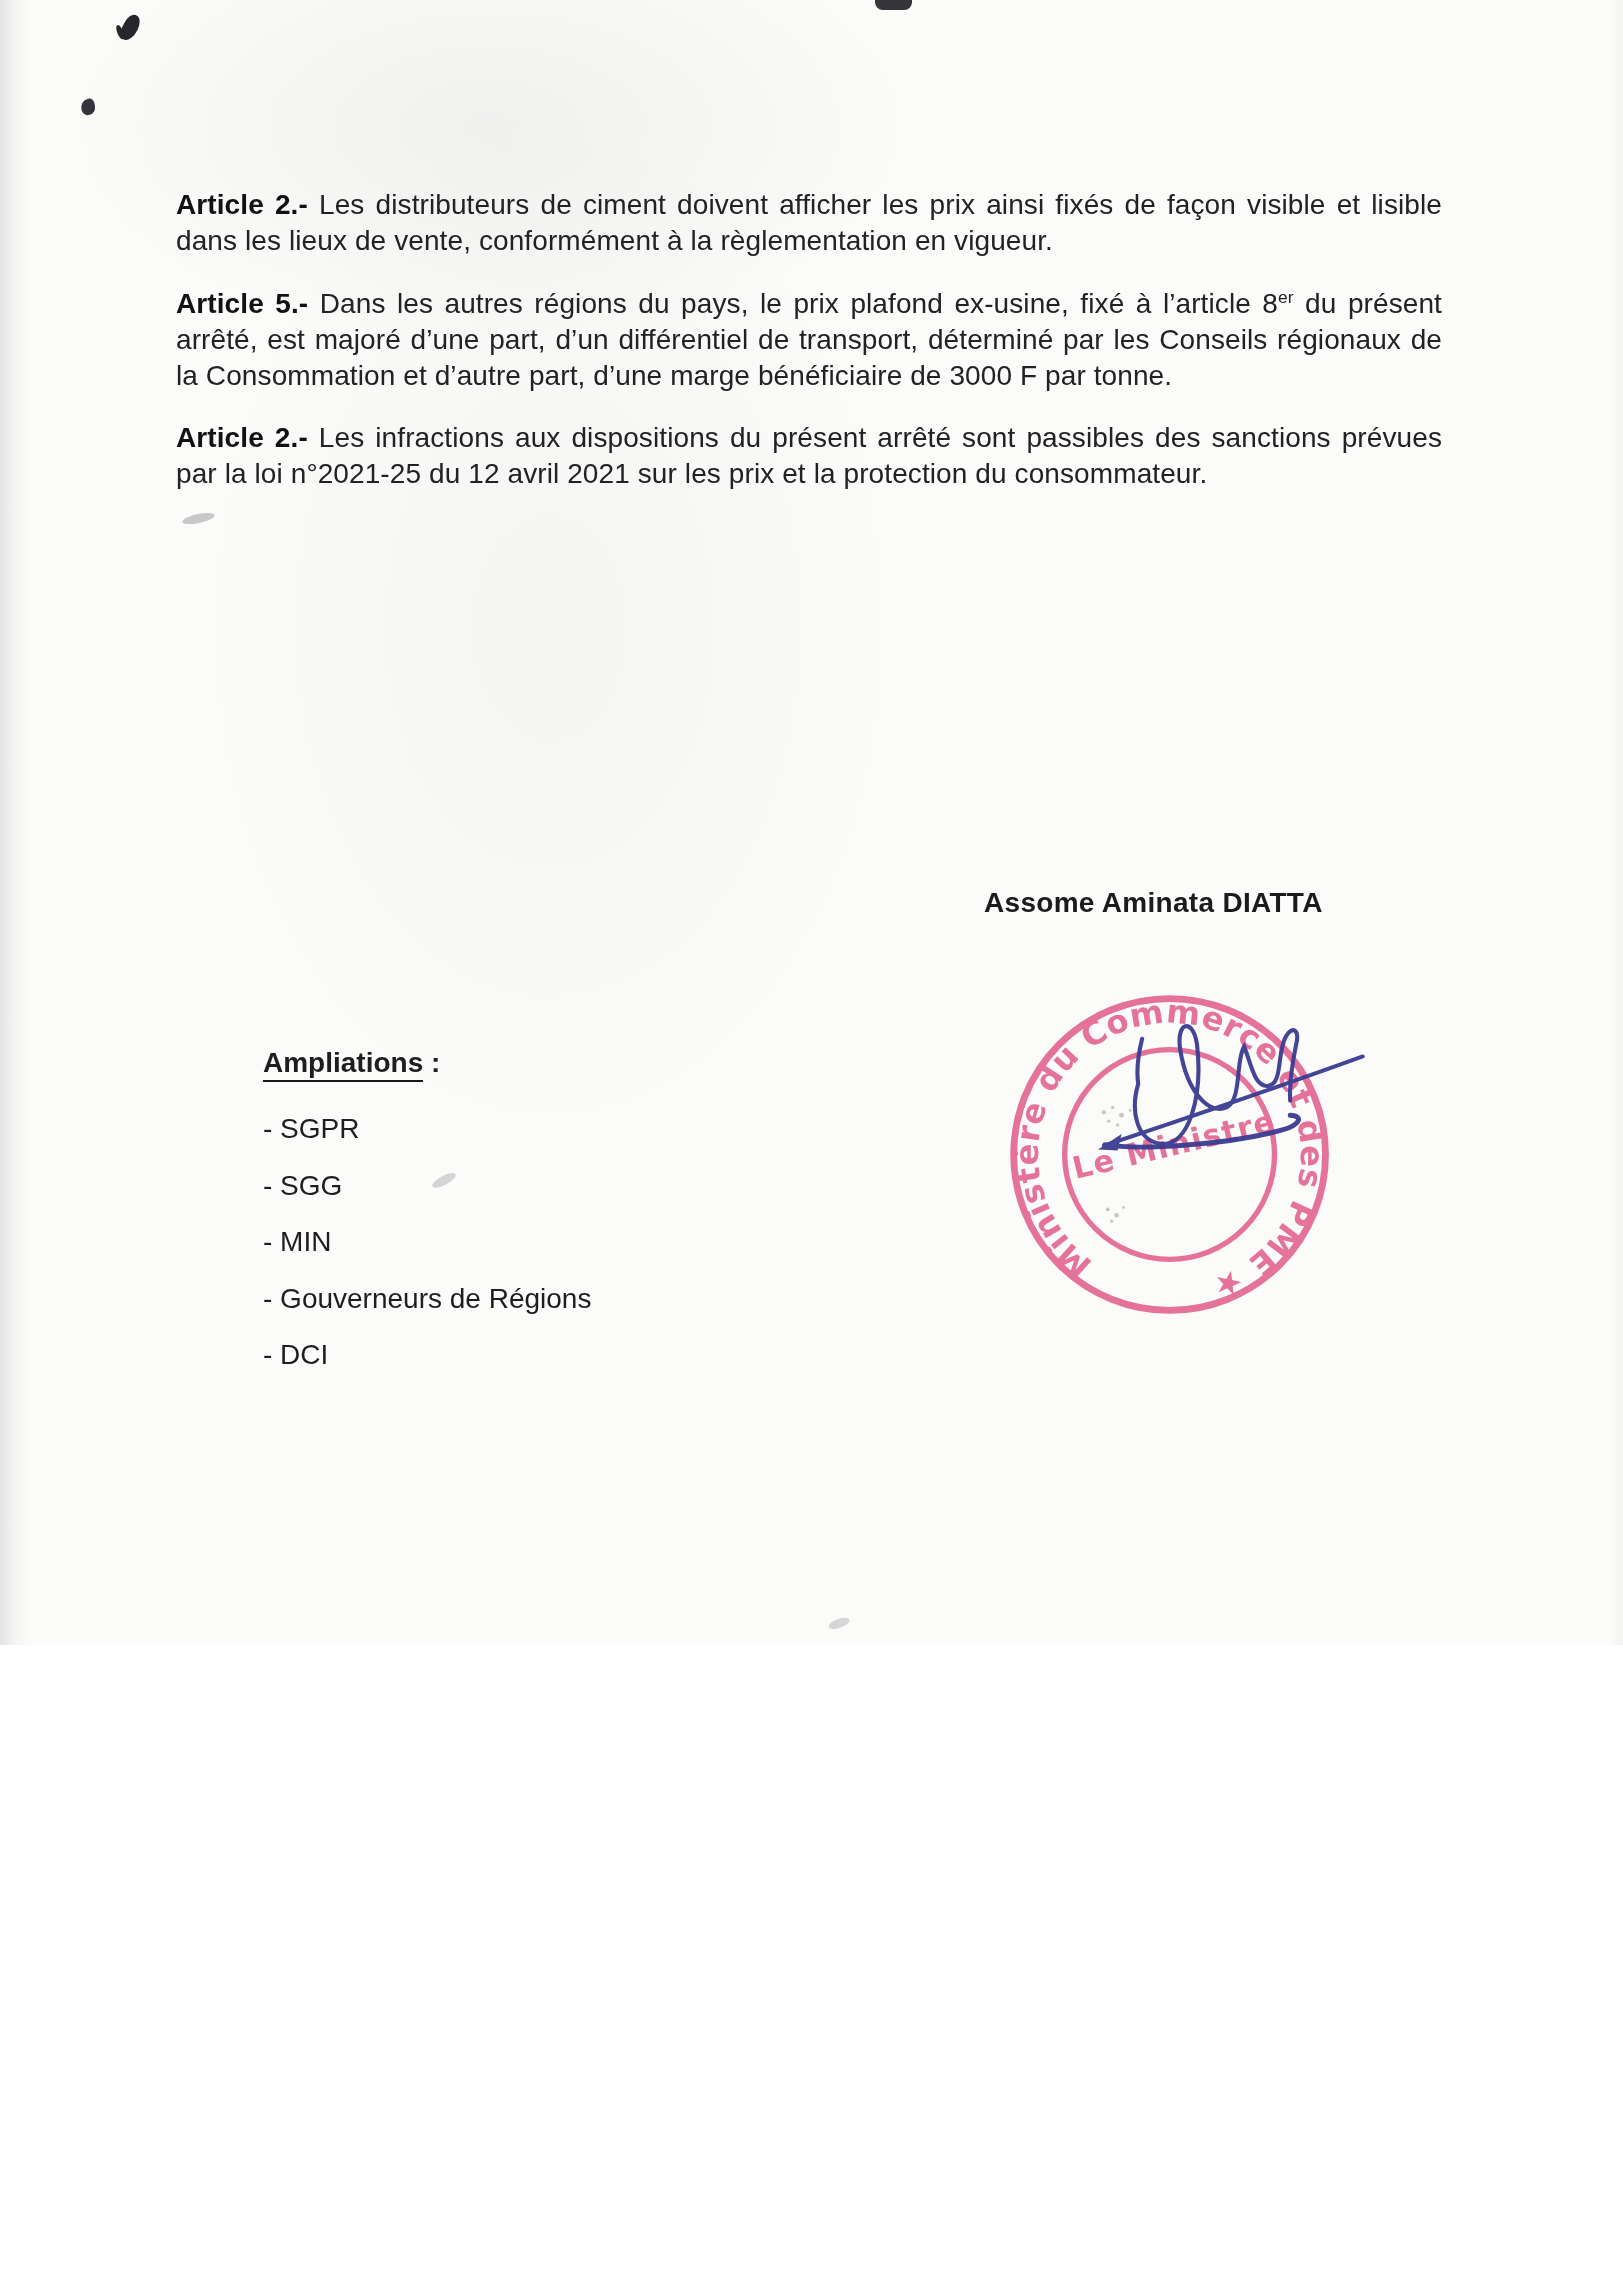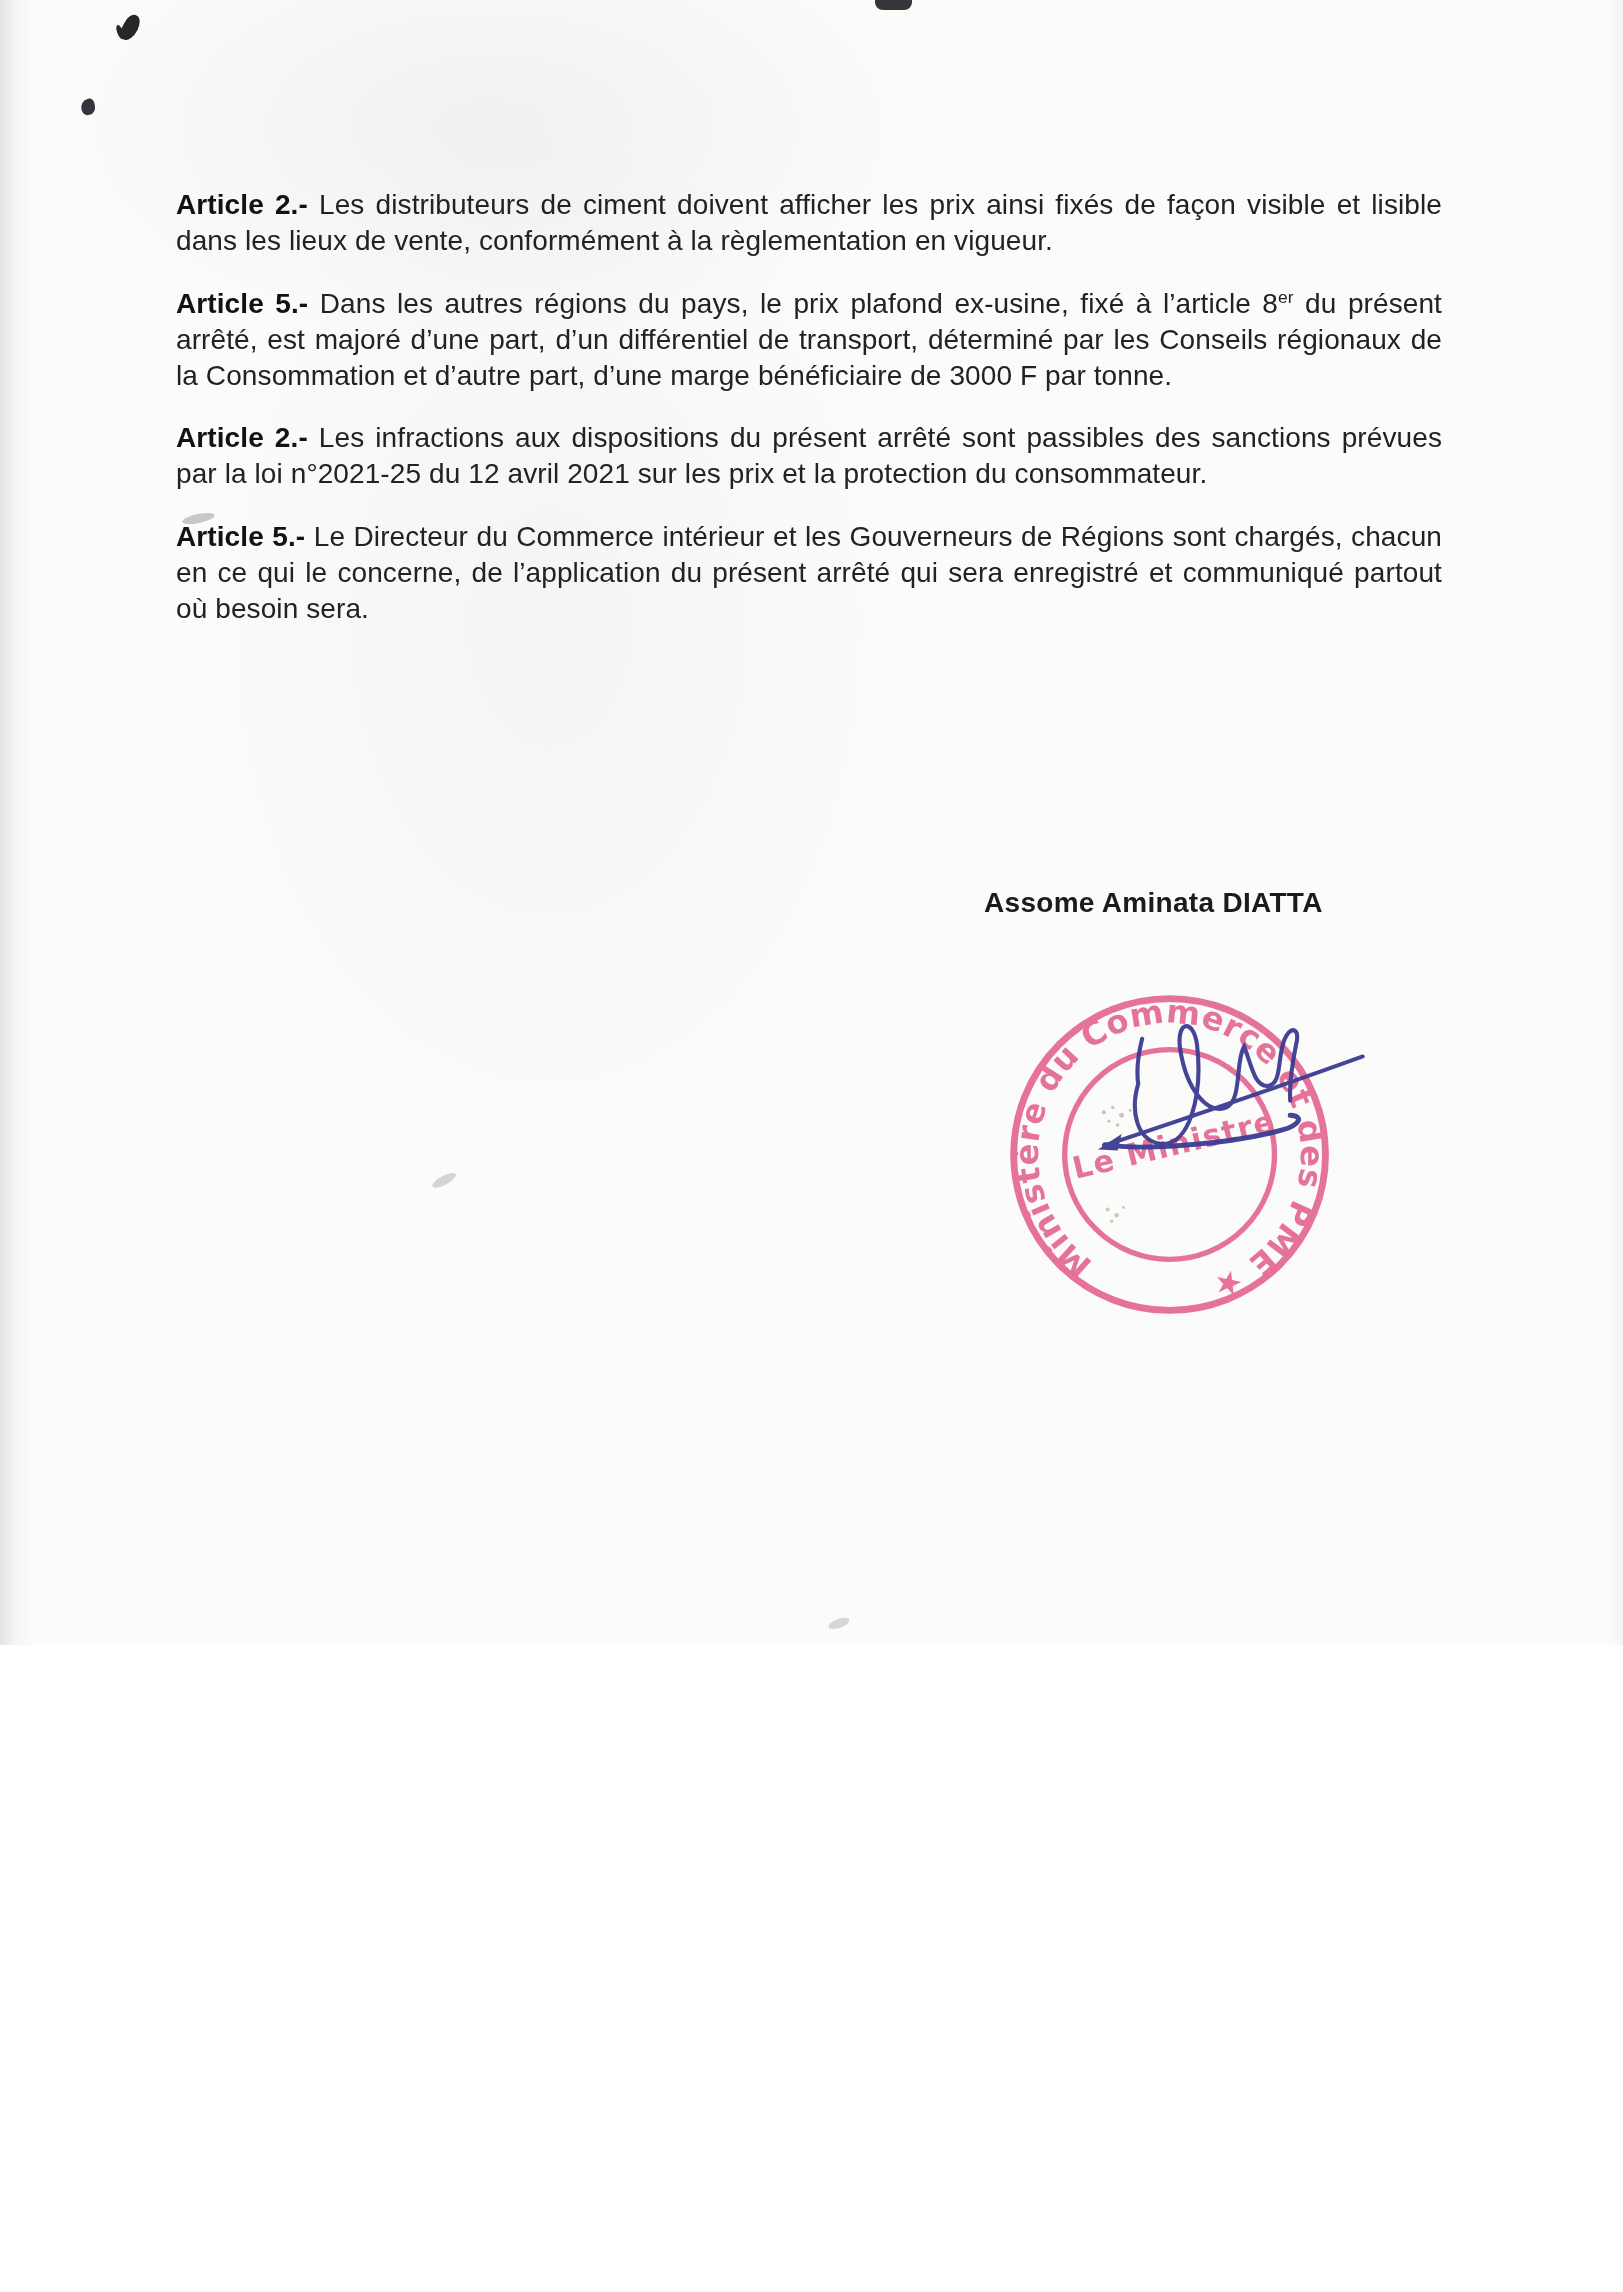--- a/index.html
+++ b/index.html
@@ -74,25 +74,34 @@
   <div class="artifact smudge-2"></div>
   <div class="artifact smudge-3"></div>
 
   <div class="content">
     <p><strong>Article 2.-</strong><span> Les distributeurs de ciment doivent afficher les prix ainsi fixés de façon visible et lisible dans les lieux de vente, conformément à la règlementation en vigueur.</span></p>
 
     <p><strong>Article 5.-</strong><span> Dans les autres régions du pays, le prix plafond ex-usine, fixé à l’article 8</span><sup>er</sup><span> du présent arrêté, est majoré d’une part, d’un différentiel de transport, déterminé par les Conseils régionaux de la Consommation et d’autre part, d’une marge bénéficiaire de 3000 F par tonne.</span></p>
 
     <p><strong>Article 2.-</strong><span> Les infractions aux dispositions du présent arrêté sont passibles des sanctions prévues par la loi n°2021-25 du 12 avril 2021 sur les prix et la protection du consommateur.</span></p>
 
-    <p><strong>Article 5.-</strong><span> Le Directeur du Commerce intérieur et les Gouverneurs de Régions sont chargés, chacun en ce qui le concerne, de l’application du présent arrêté qui sera enregistré et communiqué partout où besoin sera.</span></p>
   </div>
 
   <div class="signatory">Assome Aminata DIATTA</div>
 
+  <div class="ampliations">
+    <div><span class="amp-title">Ampliations</span><span class="amp-colon"> :</span></div>
+    <div class="amp-items">
+      <div class="amp-item">- SGPR</div>
+      <div class="amp-item">- SGG</div>
+      <div class="amp-item">- MIN</div>
+      <div class="amp-item">- Gouverneurs de Régions</div>
+      <div class="amp-item">- DCI</div>
+    </div>
+  </div>
 
   <svg class="stamp-svg" width="412" height="353" viewBox="0 0 420 360">
     <g opacity="0.88">
       <circle cx="180" cy="180" r="159" fill="none" stroke="#e2608c" stroke-width="7"></circle>
       <circle cx="180" cy="180" r="107" fill="none" stroke="#e2608c" stroke-width="5.5"></circle>
       <path id="ringPath" d="M103.1 289.8 A134 134 0 1 1 223.6 306.7" fill="none"></path>
       <text font-size="33" font-weight="bold" fill="#e2608c" letter-spacing="0.5" font-family="DejaVu Sans, sans-serif">
         <textPath href="#ringPath">Ministère du Commerce et des PME ★</textPath>
       </text>
       <text transform="translate(84,205) rotate(-13.5)" font-size="31" font-weight="bold" fill="#e2608c" letter-spacing="1.5" font-family="DejaVu Sans, sans-serif">Le Ministre</text>

